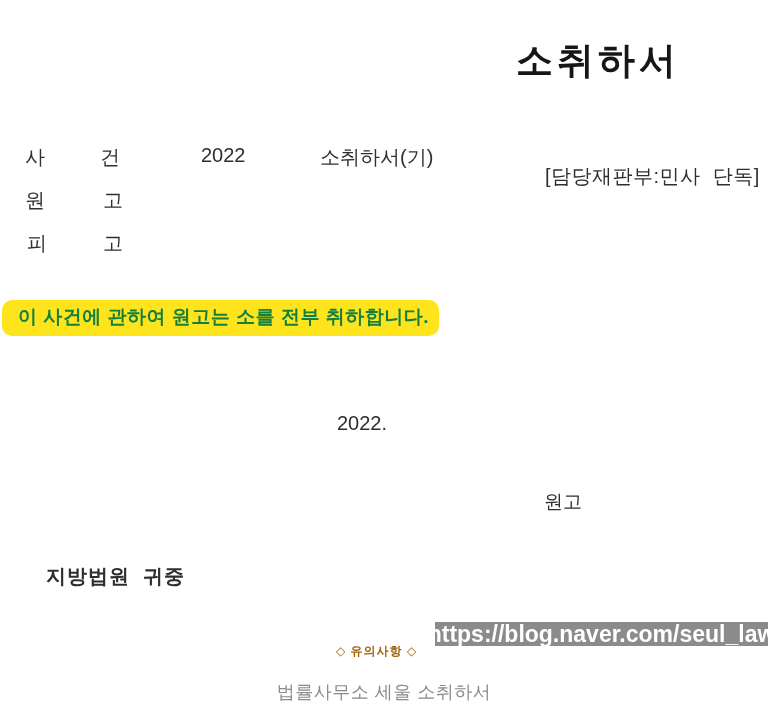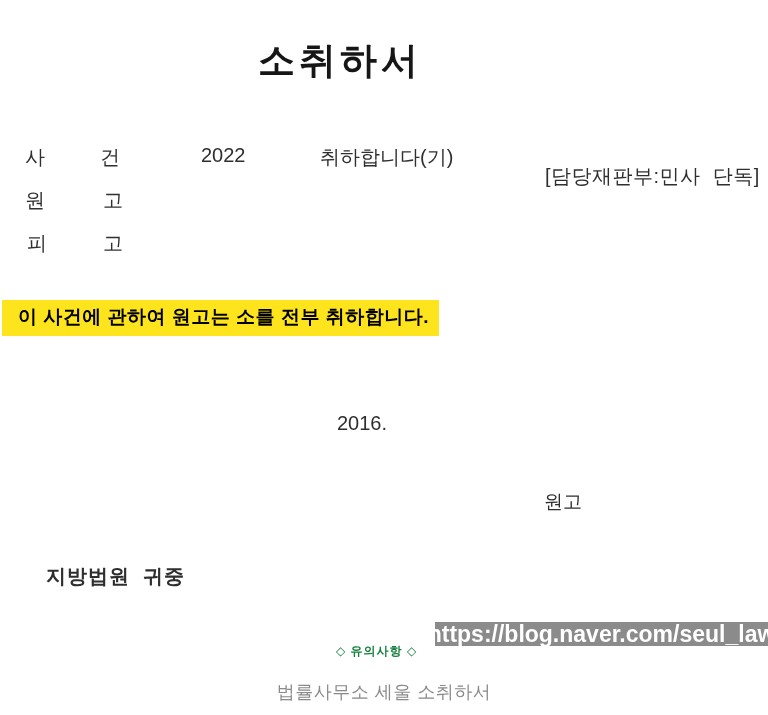--- a/index.html
+++ b/index.html
@@ -9,21 +9,21 @@
     position: relative;
     background: #ffffff;
     font-family: "Liberation Sans", "DejaVu Sans", sans-serif;
     color: #2e2e2e;
     overflow: hidden;
   }
   .abs { position: absolute; white-space: pre; }
 
   .doc-title {
     top: 36px; left: 0; width: 680px;
-    text-align: center;
+    text-align: right;
     font-size: 37px;
     font-weight: 700;
     letter-spacing: 4px;
     color: #161616;
   }
 
   .body-text { font-size: 20px; color: #2f2f2f; }
 
   .case-label-1   { top: 144px; left: 25px; }
   .case-label-2   { top: 144px; left: 100px; }
@@ -35,33 +35,34 @@
   .won-go    { top: 187px; left: 103px; }
   .pi-label  { top: 230px; left: 27px; }
   .pi-go     { top: 230px; left: 103px; }
 
   .statement {
     top: 300px; left: 2px;
     display: inline-block;
     padding: 4px 10px 6px 16px;
     font-size: 19px;
     font-weight: 700;
-    color: #000000;
+    color: #15803d;
     letter-spacing: 0.5px;
+    border-radius: 10px;
   }
 
   .date-line { top: 412px; left: 337px; font-size: 20px; }
   .signature { top: 489px; left: 544px; font-size: 19px; text-align: right; }
   .court-address { top: 563px; left: 46px; font-size: 20px; letter-spacing: 1px; font-weight: bold; }
 
   .notice {
     top: 643px; left: 336px;
     font-size: 12px;
     font-weight: 700;
-    color: #15803d;
+    color: #a16207;
     letter-spacing: 1px;
   }
 
   .url-bar {
     top: 622px; left: 435px;
     width: 333px; height: 24px;
     display: flex;
     align-items: center;
     justify-content: center;
     white-space: pre;
@@ -81,31 +82,31 @@
   }
 </style>
 </head>
 <body>
 
 <div class="abs doc-title">소취하서</div>
 
 <div class="abs body-text case-label-1">사</div>
 <div class="abs body-text case-label-2">건</div>
 <div class="abs body-text case-year">2022</div>
-<div class="abs body-text case-type">취하합니다(기)</div>
+<div class="abs body-text case-type">소취하서(기)</div>
 <div class="abs body-text case-division">[담당재판부:민사  단독]</div>
 
 <div class="abs body-text won-label">원</div>
 <div class="abs body-text won-go">고</div>
 <div class="abs body-text pi-label">피</div>
 <div class="abs body-text pi-go">고</div>
 
 <div class="abs statement" style="background: rgb(253, 228, 28);">이 사건에 관하여 원고는 소를 전부 취하합니다.</div>
 
-<div class="abs date-line">2016.</div>
+<div class="abs date-line">2022.</div>
 <div class="abs signature">원고</div>
 <div class="abs court-address">지방법원  귀중</div>
 <div class="abs notice">◇ 유의사항 ◇</div>
 
 <div class="abs url-bar" style="background: rgb(139, 139, 139);">
   <span>https://blog.naver.com/seul_law</span>
 </div>
 
 <div class="abs caption">법률사무소 세울 소취하서</div>
 

